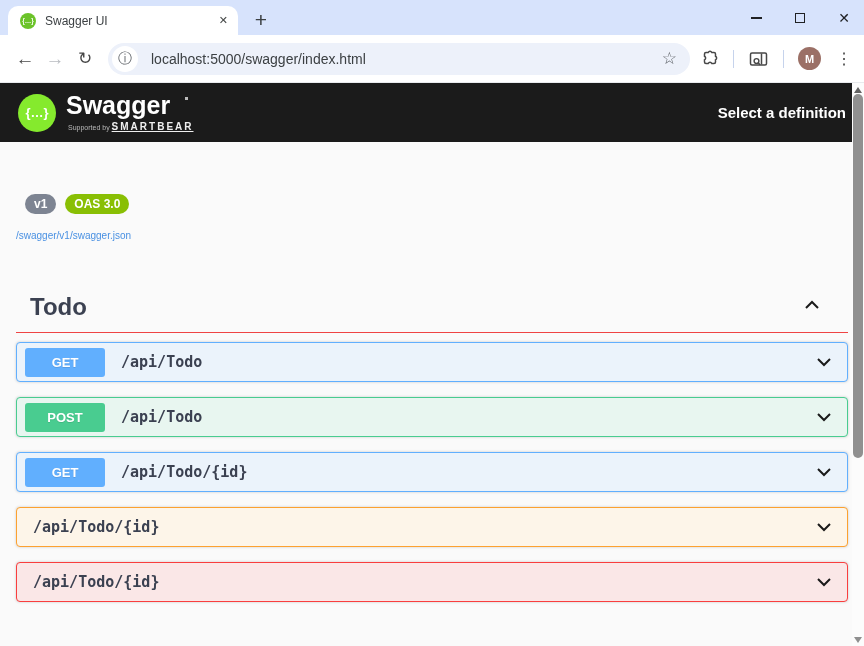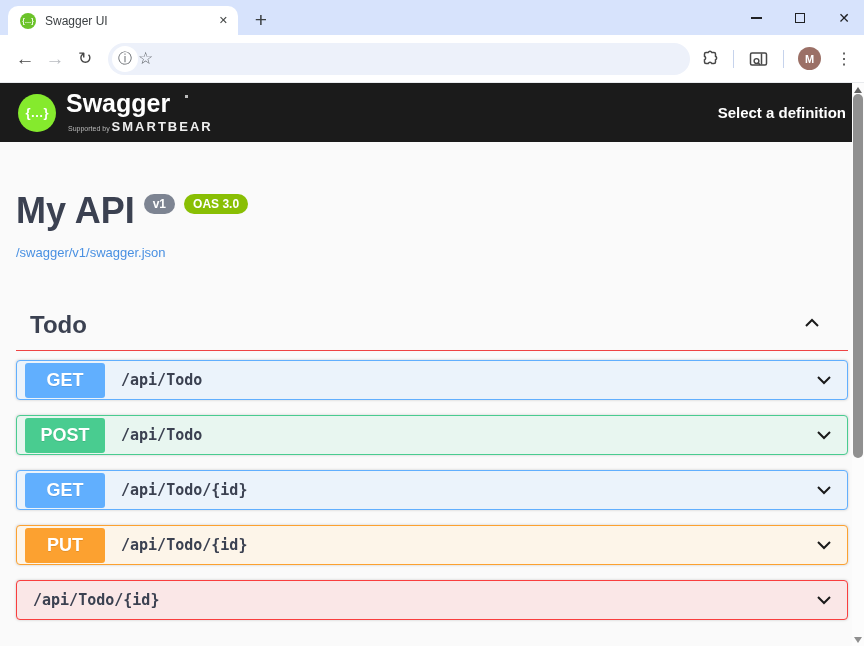--- a/index.html
+++ b/index.html
@@ -45,48 +45,48 @@
   .page { position:relative; height:563px; background:#fafafa; overflow:hidden; }
 
   .swagger-topbar { height:59px; background:#1b1b1b; display:flex; align-items:center; padding:0 18px; }
   .logo-circle { width:38px; height:38px; border-radius:50%; background:#85ea2d; color:#fff;
     font-weight:bold; font-size:13px; display:flex; align-items:center; justify-content:center; flex:none; }
   .brand { margin-left:10px; color:#fff; }
   .brand-row { display:flex; align-items:flex-start;gap:12px; }
   .brand-name { font-size:25px; font-weight:700; line-height:1; }
   .tm-dot { width:3px; height:3px; background:#bbb; margin:4px 0 0 3px; }
   .brand-sub { font-size:7px; color:#b9b9b9; margin-top:3px; margin-left:2px; }
-  .brand-sub b { color:#efefef; letter-spacing:2px; font-size:13px; }
+  .brand-sub b { color:#efefef; letter-spacing:2px; font-size:10px;text-decoration:underline; }
   .select-group { margin-left:auto; display:flex; align-items:center; gap:20px; }
   .select-label { color:#fff; font-weight:700; font-size:15px; }
   .definition-select { width:408px; height:34px; background:#fff; border:2px solid #62a03f;
     border-radius:4px; display:flex; align-items:center; padding:0 13px; font-weight:700;
     color:#3b4151; font-size:14px; }
   .definition-select .chev { margin-left:auto; display:flex; }
 
   .content { padding:0 16px; }
   .api-info { padding-top:51px; }
   .title-row { display:flex; align-items:flex-start; }
   .api-title { font-size:36px; font-weight:700; color:#3b4151; line-height:1; }
   .badge { border-radius:57px; color:#fff; font-size:12px; font-weight:700;
     padding:3px 9px; margin-left:9px; margin-top:1px; }
   .badge-version { background:#7d8492; }
   .badge-oas { background:#89bf04; }
-  .spec-link { display:inline-block; margin-top:16px; font-size:13px; color:#4990e2;
+  .spec-link { display:inline-block; margin-top:16px; font-size:10px; color:#4990e2;
     text-decoration:none; }
 
   .tag-header { margin-top:50px; display:flex; align-items:center; justify-content:space-between;
     padding:0 26px 11px 14px; border-bottom:1px solid #ef4444; }
   .tag-title { font-size:24px; font-weight:700; color:#3b4151; }
 
   .endpoint-list { margin-top:9px; }
   .opblock { height:40px; border:1px solid; border-radius:4px; display:flex; align-items:center;
     margin-bottom:15px; box-shadow:0 0 3px rgba(0,0,0,.19); }
   .method { min-width:80px; text-align:center; padding:7px 0; border-radius:3px; color:#fff;
-    font-weight:700; font-size:18px; margin-left:8px; text-shadow:0 1px 0 rgba(0,0,0,.1); }
+    font-weight:700; font-size:13px; margin-left:8px; text-shadow:0 1px 0 rgba(0,0,0,.1); }
   .path { margin-left:16px; font-family:"DejaVu Sans Mono", monospace; font-weight:700;
     font-size:15px; color:#3b4151; }
   .op-chev { margin-left:auto; margin-right:13px; display:flex; }
 
   
   .scrollbar { position:absolute; right:0; top:0; width:12px; height:100%; background:#fcfcfc; z-index:9; }
   .sb-up { position:absolute; top:4px; left:2px; width:0; height:0;
     border-left:4px solid transparent; border-right:4px solid transparent; border-bottom:6px solid #636363; }
   .sb-thumb { position:absolute; top:11px; left:1px; width:10px; height:364px;
     border-radius:5px; background:#909090; }
@@ -109,20 +109,21 @@
     <span class="win-close">✕</span>
   </div>
 </div>
 
 <div class="toolbar">
   <span class="nav-ic nav-back">←</span>
   <span class="nav-ic nav-fwd">→</span>
   <span class="nav-ic nav-reload">↻</span>
   <div class="omnibox">
     <span class="info-chip">ⓘ</span>
+    <span class="url">localhost:5000/swagger/index.html</span>
     <span class="star">☆</span>
   </div>
   <div class="tb-right">
     <span class="tb-icon">
       <svg width="20" height="20" viewBox="0 0 20 20">
           <path d="M7 3.5h2.2a2 2 0 0 1 3.6 0H15A1.5 1.5 0 0 1 16.5 5v2.2a2 2 0 0 1 0 3.6V13a1.5 1.5 0 0 1-1.5 1.5h-2.2a2 2 0 0 0-3.6 0H7A1.5 1.5 0 0 1 5.5 13v-2.2a2 2 0 0 0 0-3.6V5A1.5 1.5 0 0 1 7 3.5z" fill="none" stroke="#474747" stroke-width="1.5"></path>
         </svg>
     </span>
     <span class="tb-sep"></span>
     <span class="tb-icon">
@@ -154,21 +155,20 @@
       </div>
     </div>
     <div class="select-group">
       <span class="select-label">Select a definition</span>
     </div>
   </div>
 
   <div class="content">
     <div class="api-info">
       <div class="title-row">
-        <span class="api-title">My API</span>
         <span class="badge badge-version">v1</span>
         <span class="badge badge-oas">OAS 3.0</span>
       </div>
       <a class="spec-link" href="#">/swagger/v1/swagger.json</a>
     </div>
 
     <div class="tag-header">
       <span class="tag-title">Todo</span>
       <span>
         <svg width="20" height="20" viewBox="0 0 20 20">
@@ -202,21 +202,20 @@
     <span class="method" style="background: rgb(97, 175, 254);">GET</span>
     <span class="path">/api/Todo/{id}</span>
     <span class="op-chev">
       <svg width="20" height="20" viewBox="0 0 20 20">
               <path d="M4 7l6 6 6-6" fill="none" stroke="#1a1a1a" stroke-width="2"></path>
             </svg>
     </span>
   </div>
 
   <div class="opblock" style="border-color: rgb(252, 161, 48); background: rgb(253, 245, 233);">
-    <span class="method" style="background: rgb(252, 161, 48);">PUT</span>
     <span class="path">/api/Todo/{id}</span>
     <span class="op-chev">
       <svg width="20" height="20" viewBox="0 0 20 20">
               <path d="M4 7l6 6 6-6" fill="none" stroke="#1a1a1a" stroke-width="2"></path>
             </svg>
     </span>
   </div>
 
   <div class="opblock" style="border-color: rgb(249, 62, 62); background: rgb(250, 231, 231);">
     <span class="path">/api/Todo/{id}</span>

